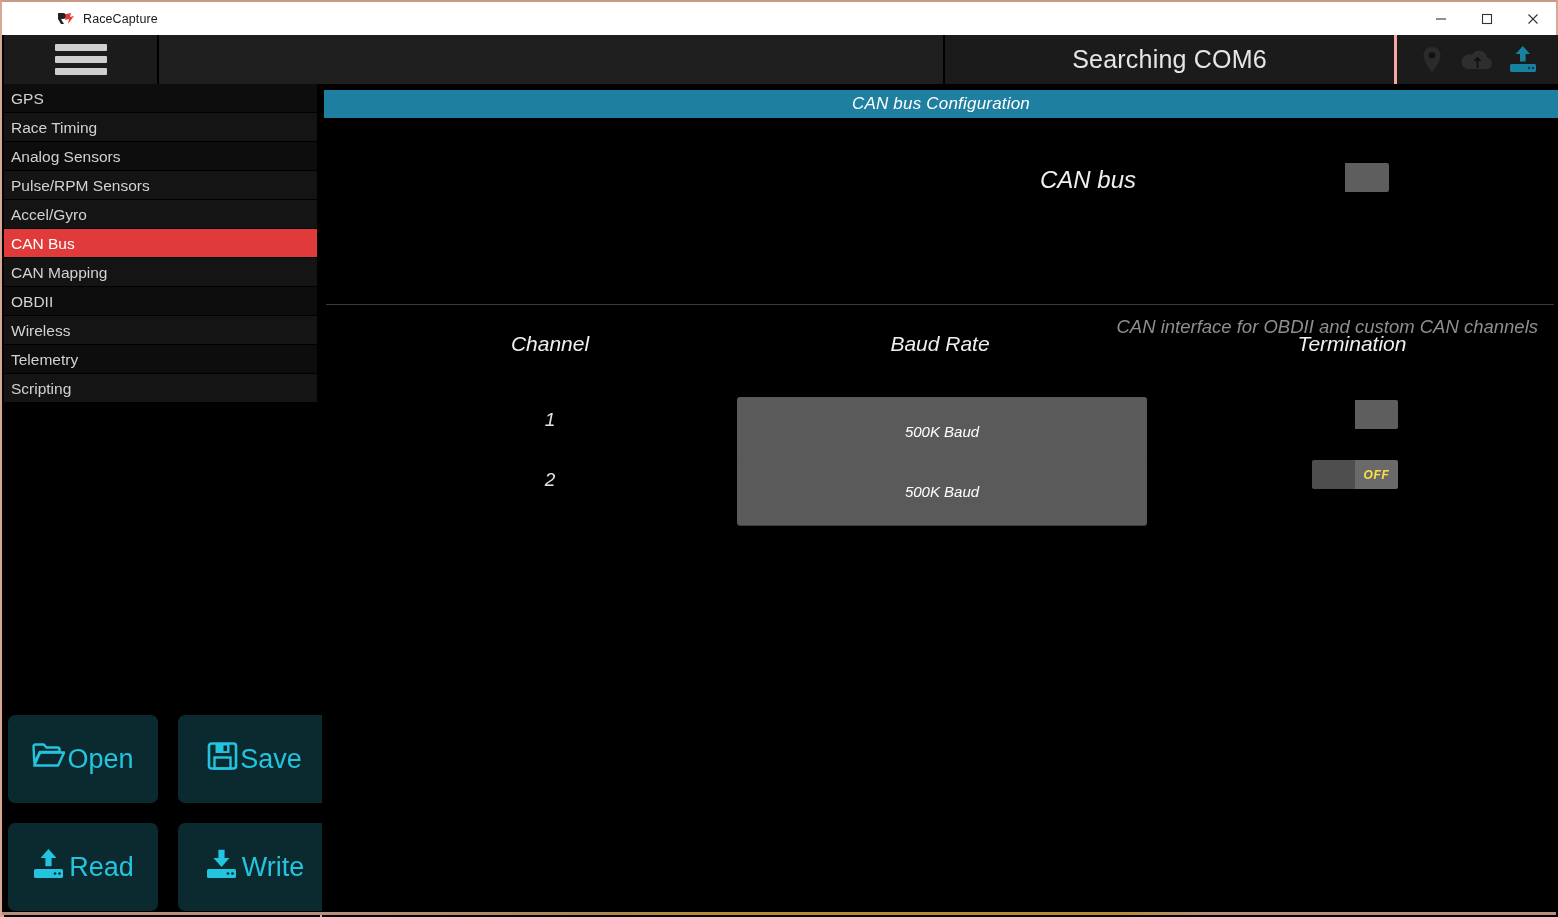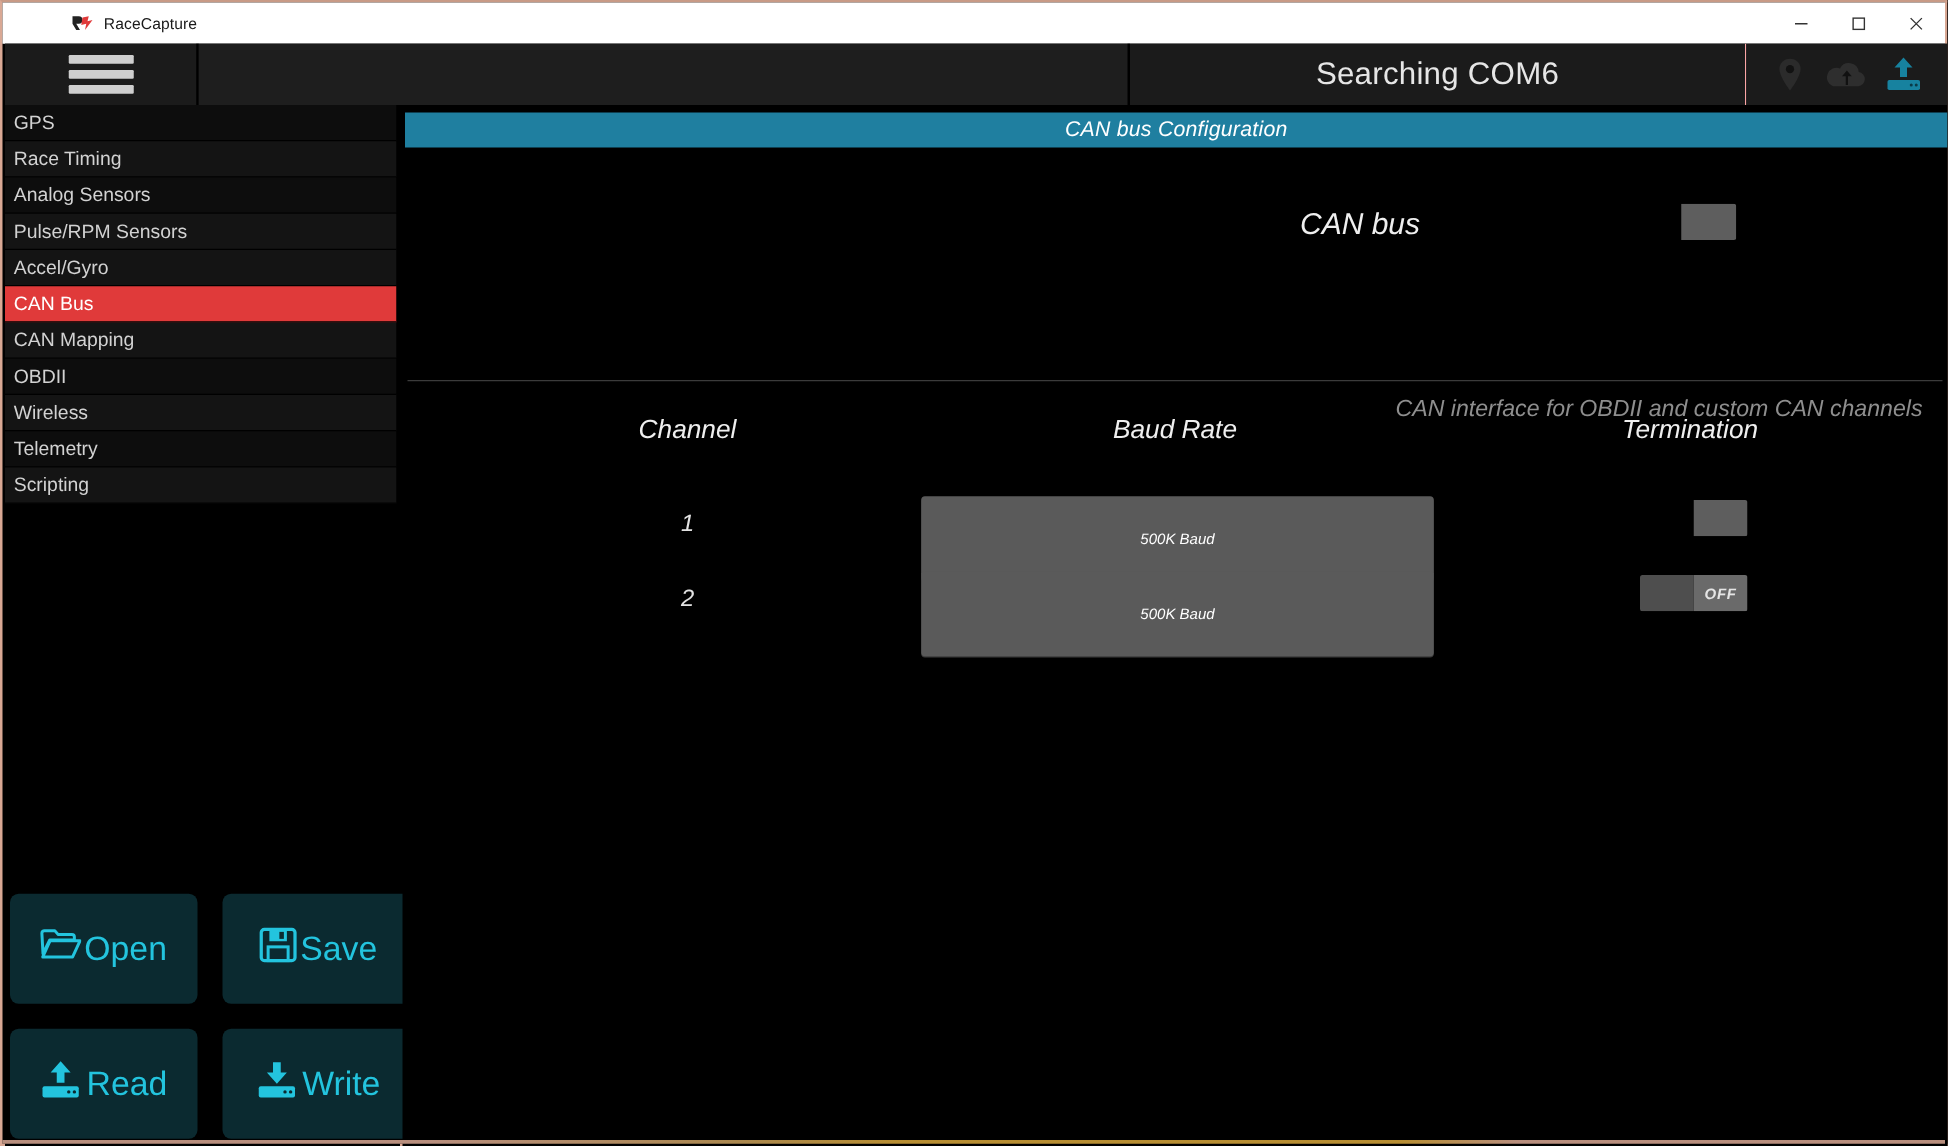--- a/index.html
+++ b/index.html
@@ -80,26 +80,26 @@
     background: #cfcfcf;
     border-radius: 1px;
     margin: 5px 0;
   }
   .appbar-mid {
     flex: 1;
     background: #1e1e1e;
     border-right: 2px solid #000;
   }
   .status-cell {
-    width: 493px;
+    width: 452px;
     background: #1b1b1b;
     display: flex;
     align-items: center;
     justify-content: center;
-    border-right: 1px solid #fca5a5;
+    border-right: 3px solid #fca5a5;
   }
   .status-text {
     font-size: 25px;
     color: #e6e6e6;
     font-weight: 300;
     letter-spacing: 0.2px;
   }
   .icon-cell {
     width: 161px;
     background: #1b1b1b;
@@ -259,21 +259,21 @@
   }
   .cell-baud {
     position: absolute;
     left: 415px;
     top: 3px;
     width: 410px;
     height: 68px;
     background: #5a5a5a;
     border-radius: 3px;
     color: #ffffff;
-    font-size: 12px;
+    font-size: 15px;
     display: flex;
     align-items: center;
     justify-content: center;
     cursor: default;
     box-shadow: 0 1px 0 #3c3c3c;
   }
   .cell-term {
     position: absolute;
     left: 990px;
     top: 6px;
@@ -294,21 +294,21 @@
   .toggle.big { width: 88px; height: 29px; }
   .toggle .half {
     flex: 1;
     display: flex;
     align-items: center;
     justify-content: center;
   }
   .toggle.on .knob  { background: #1d4ed8; color: #ffffff; margin-top: 47px; }
   .toggle.on .track { background: #5e5e5e; color: transparent; }
   .toggle.off .track{ background: #4e4e4e; color: transparent; }
-  .toggle.off .knob { background: #6a6a6a; color: #e5e5e5; }
+  .toggle.off .knob { background: #6a6a6a; color: #fde047; }
 
   .bottom-strip {
     position: absolute;
     left: 0; bottom: 0;
     width: 100%;
     height: 3px;
     background: linear-gradient(to right,
        #d9a894 0%, #d9a894 22%,
        #c9a05c 38%, #d8a73c 46%, #d8a73c 72%,
        #d9a894 78%, #d9a894 100%);

